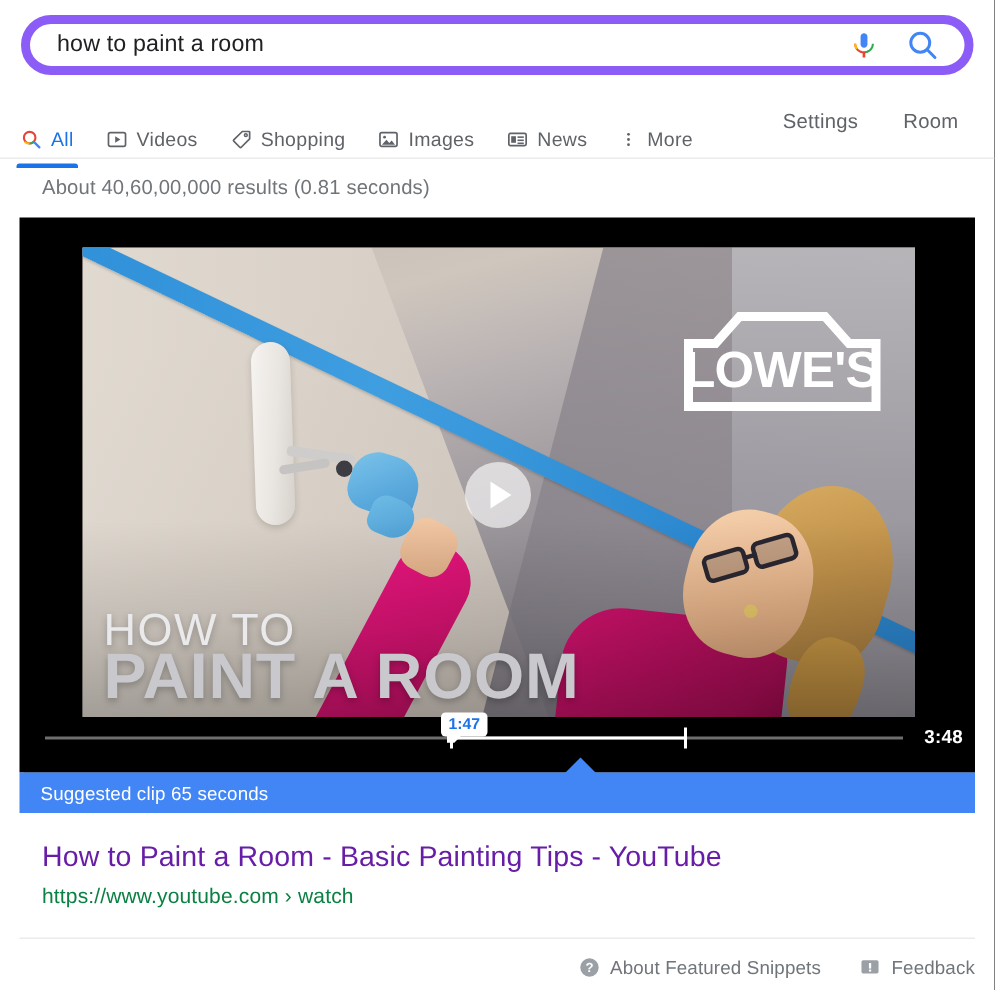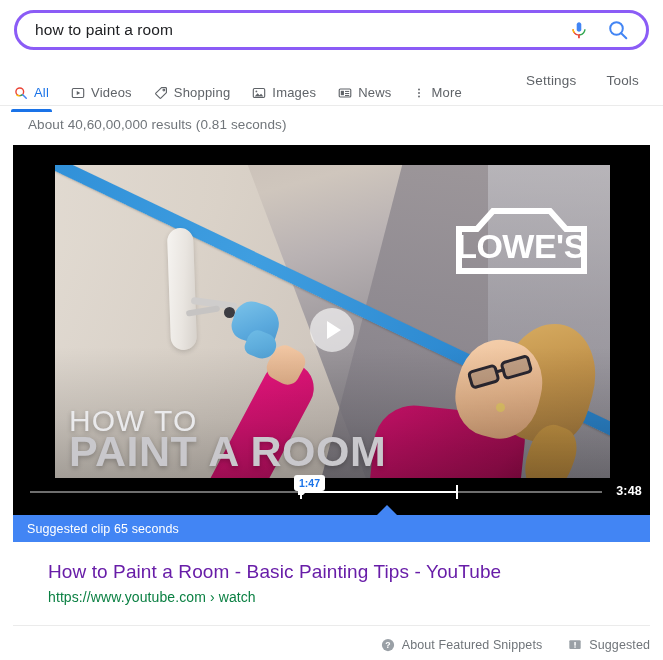--- a/index.html
+++ b/index.html
@@ -9,21 +9,21 @@
     background: #ffffff;
     font-family: "Liberation Sans", sans-serif;
     overflow: hidden;
     position: relative;
   }
 
   
   .searchbar-wrap { padding: 10px 14px 0 14px; }
   .searchbar {
     height: 40px;
-    border: 3px solid #8b5cf6;
+    border: 6px solid #8b5cf6;
     border-radius: 24px;
     display: flex;
     align-items: center;
     padding: 0 16px 0 18px;
     background: #fff;
   }
   .search-query {
     flex: 1;
     font-size: 15.5px;
     color: #202124;
@@ -369,21 +369,20 @@
     left: 363px; top: -10px;
     width: 0; height: 0;
     border-left: 11px solid transparent;
     border-right: 11px solid transparent;
     border-bottom: 11px solid #4285f4;
   }
 
   
   .result {
     padding: 18px 14px 0 28px;
-    margin-left: 20px;
   }
   .result-title {
     color: #681da8;
     font-size: 19px;
     line-height: 24px;
     letter-spacing: .1px;
     display: inline-block;
   }
   .result-url {
     margin-top: 3px;
@@ -506,21 +505,21 @@
           <circle cx="8" cy="8" r="1.25" fill="#5f6368"></circle>
           <circle cx="8" cy="12.6" r="1.25" fill="#5f6368"></circle>
         </svg>
       </span>
       <span class="lbl">More</span>
     </div>
   </div>
 
   <div class="nav-right">
     <span class="nav-plain">Settings</span>
-    <span class="nav-plain">Tools</span>
+    <span class="nav-plain">Room</span>
   </div>
 
   <div class="nav-divider"></div>
 </div>
 
 <div class="result-stats">About 40,60,00,000 results (0.81 seconds)</div>
 
 <div class="video-card">
   <div class="video-inner">
     <div class="scene-ceiling"></div>
@@ -602,15 +601,15 @@
     <span>About Featured Snippets</span>
   </div>
   <div class="footer-link">
     <span class="fico">
       <svg viewBox="0 0 16 16" width="14" height="14" aria-hidden="true">
         <rect x="1.5" y="2.5" width="13" height="10" rx="1.2" fill="#9aa0a6"></rect>
         <rect x="7.2" y="4.6" width="1.7" height="4.2" fill="#ffffff"></rect>
         <rect x="7.2" y="9.6" width="1.7" height="1.5" fill="#ffffff"></rect>
       </svg>
     </span>
-    <span>Suggested</span>
+    <span>Feedback</span>
   </div>
 </div>
 
 </body></html>

